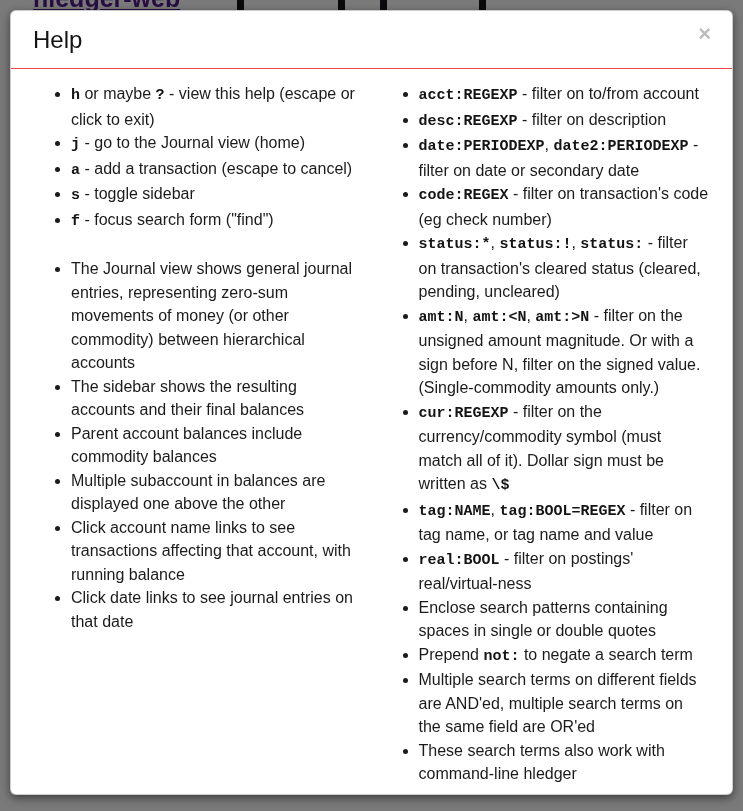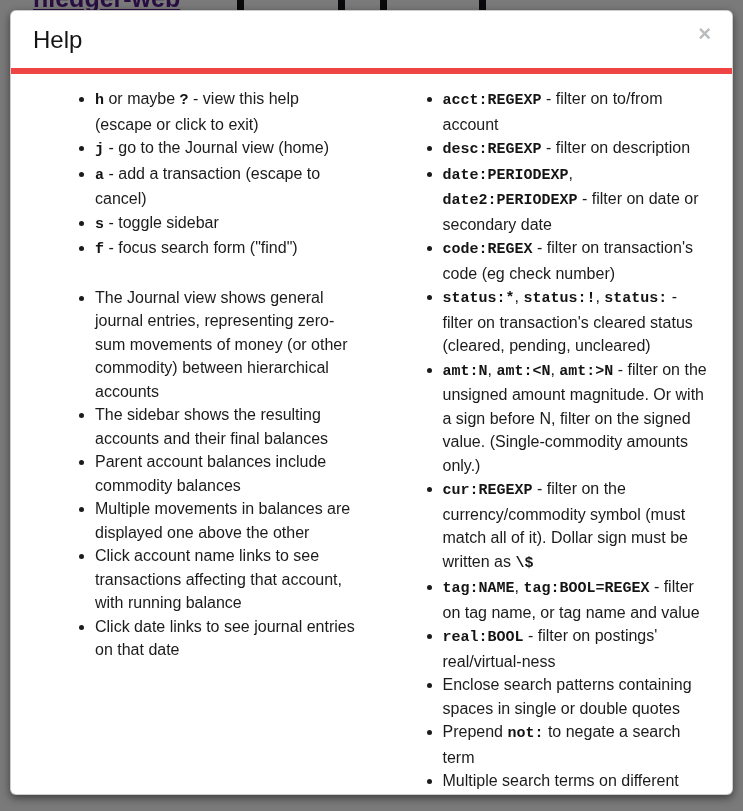--- a/index.html
+++ b/index.html
@@ -34,21 +34,21 @@
   .modal {
     position: absolute; left: 10px; top: 10px; width: 723px; height: 785px;
     background: #ffffff;
     border: 1px solid rgba(0,0,0,0.2);
     border-radius: 6px;
     box-shadow: 0 3px 9px rgba(0,0,0,0.5);
     overflow: hidden;
   }
   .modal-header {
     padding: 14px 8px 13px 22px;
-    border-bottom: 6px solid #ef4444;
+    border-bottom: 1px solid #ef4444;
     position: relative;
   }
   .modal-title {
     font-size: 24px; font-weight: 500; color: #141414; line-height: 1.25;
   }
   .close-button {
     position: absolute; top: 12px; right: 21px;
     background: none; border: none; cursor: pointer;
     font-size: 22px; font-weight: bold; line-height: 1;
     color: #b9bdc0;
@@ -67,21 +67,20 @@
   }
   ul {
     margin: 0 0 24px 0;
     padding-left: 37px;
     list-style-type: disc;
   }
   li {
     font-size: 16px;
     line-height: 23.5px;
     color: #1b1b1b;
-    margin-left: 24px;
   }
   code {
     font-family: "Liberation Mono", "DejaVu Sans Mono", monospace;
     font-weight: bold;
     font-size: 15px;
     color: #141414;
     white-space: nowrap;
   }
 </style>
 </head>
@@ -110,21 +109,21 @@
           <li><code>h</code> or maybe <code>?</code> - view this help (escape or click to exit)</li>
           <li><code>j</code> - go to the Journal view (home)</li>
           <li><code>a</code> - add a transaction (escape to cancel)</li>
           <li><code>s</code> - toggle sidebar</li>
           <li><code>f</code> - focus search form ("find")</li>
         </ul>
         <ul>
           <li>The Journal view shows general journal entries, representing zero-sum movements of money (or other commodity) between hierarchical accounts</li>
           <li>The sidebar shows the resulting accounts and their final balances</li>
           <li>Parent account balances include commodity balances</li>
-          <li>Multiple movements in balances are displayed one above the other</li>
+          <li>Multiple subaccount in balances are displayed one above the other</li>
           <li>Click account name links to see transactions affecting that account, with running balance</li>
           <li>Click date links to see journal entries on that date</li>
         </ul>
       </div>
     <div class="column column-right">
         <ul>
           <li><code>acct:REGEXP</code> - filter on to/from account</li>
           <li><code>desc:REGEXP</code> - filter on description</li>
           <li><code>date:PERIODEXP</code>, <code>date2:PERIODEXP</code> - filter on date or secondary date</li>
           <li><code>code:REGEX</code> - filter on transaction's code (eg check number)</li>

